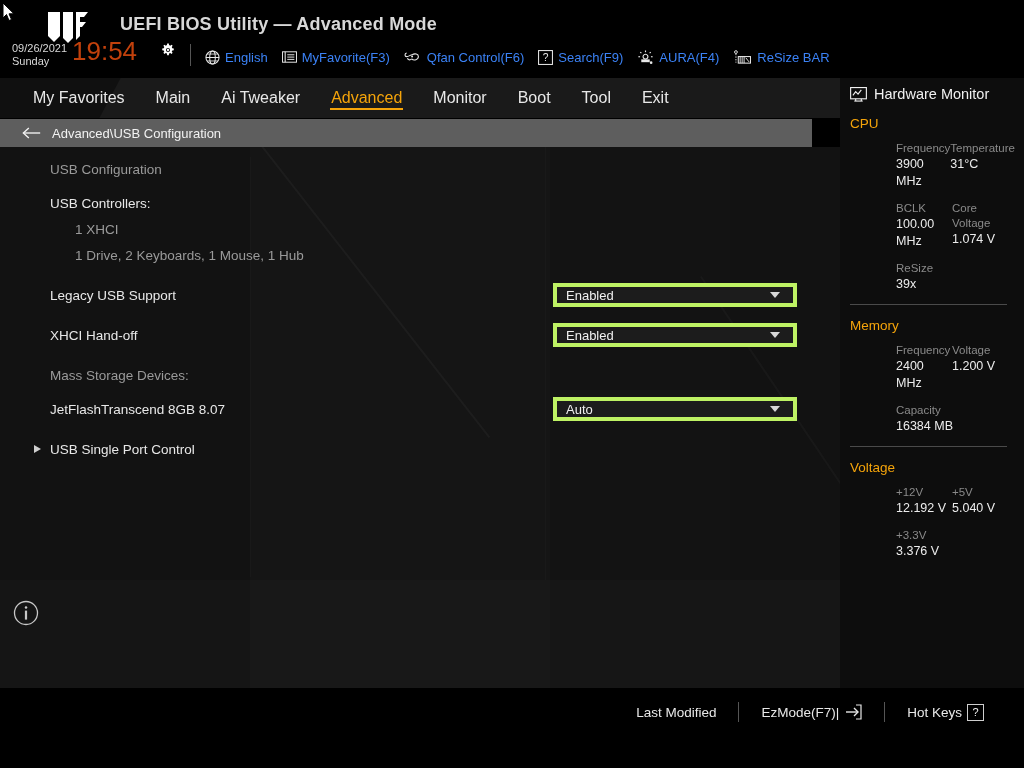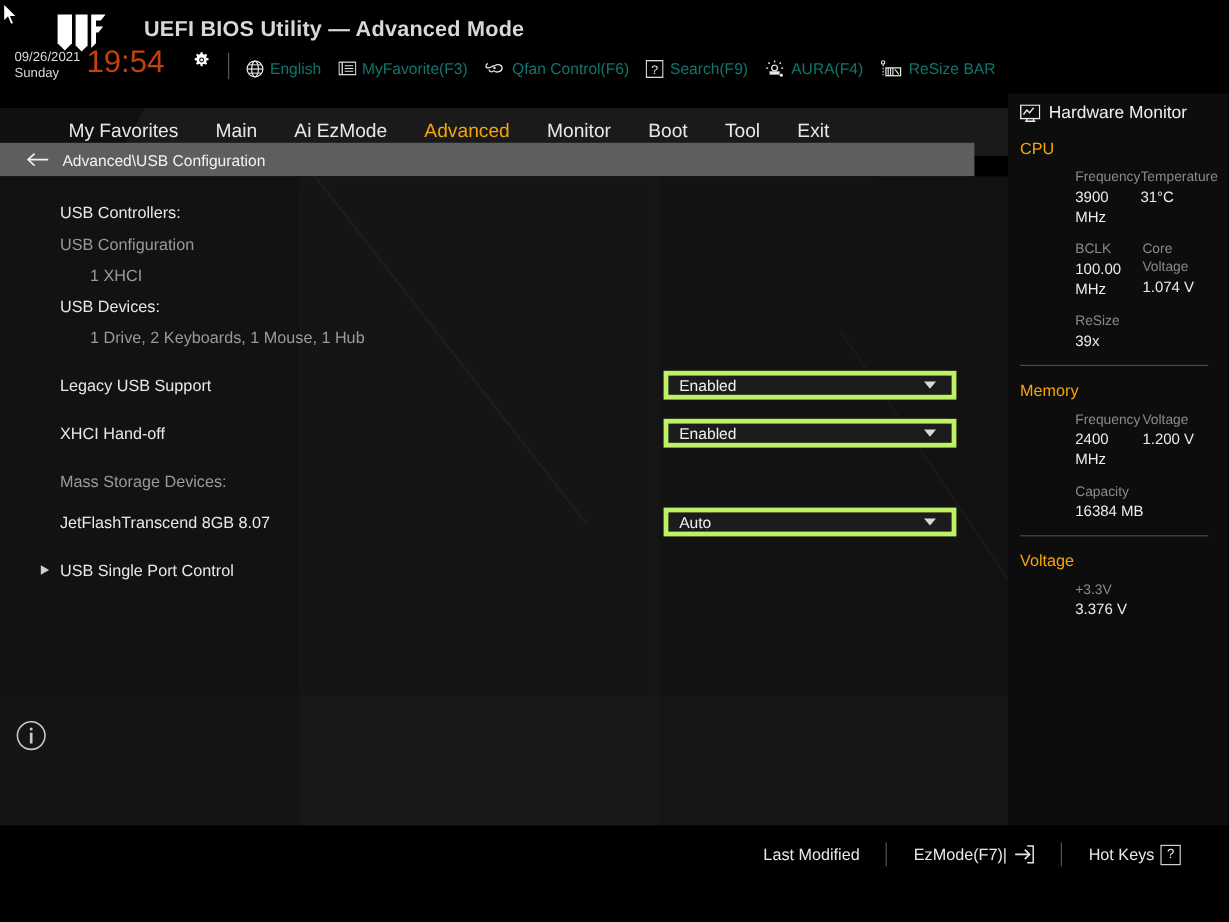--- a/index.html
+++ b/index.html
@@ -38,32 +38,31 @@
   }
   .gear-top {
     position:absolute; left:161px; top:43px; width:14px; height:14px;
   }
   .hdr-sep {
     position:absolute; top:44px; width:1px; height:22px; background:#555;
   }
   .hdr-items {
     position:absolute; left:205px; top:45px; height:24px;
     display:flex; align-items:center; gap:14px;
-    font-size:13px; color:#0f766e; white-space:nowrap;text-align:center;
+    font-size:13px; color:#3b82f6; white-space:nowrap;text-align:center;
   }
   .hdr-item { display:flex; align-items:center; gap:5px; cursor:default; }
   .hdr-item svg { display:block; }
 
   
   #nav {
     position:absolute; left:0; top:78px; width:840px; height:40px;
     background:#1a1a1a;
-    display:flex; align-items:center; padding-left:56px; gap:29px;
+    display:flex; align-items:center; padding-left:32px; gap:29px;
     overflow:hidden;
-    margin-top:12px;
   }
   #nav::before {
     content:""; position:absolute; left:-30px; top:-40px;
     width:140px; height:120px; background:#101010;
     transform:skewX(-28deg);
   }
   .tab {
     position:relative; font-size:16px; color:#e8e8e8; padding:2px 1px;
     white-space:nowrap; cursor:default;
   }
@@ -258,21 +257,21 @@
       </svg>
       <span>ReSize BAR</span>
     </div>
 
   </div>
 </div>
 
 <div id="nav">
   <div class="tab">My Favorites</div>
   <div class="tab">Main</div>
-  <div class="tab">Ai EzMode</div>
+  <div class="tab">Ai Tweaker</div>
   <div class="tab active">Advanced</div>
   <div class="tab">Monitor</div>
   <div class="tab">Boot</div>
   <div class="tab">Tool</div>
   <div class="tab">Exit</div>
 </div>
 
 <div id="breadcrumb">
   <svg width="20" height="14" viewBox="0 0 22 14">
     <line x1="1.5" y1="7" x2="20" y2="7" stroke="#f2f2f2" stroke-width="1.5"></line>
@@ -284,35 +283,32 @@
 <div id="content">
   <div class="bg-stripe" style="left:250px; width:300px;"></div>
   <div class="bg-stripe" style="left:550px; width:180px; background:#131313;"></div>
   <div class="bg-diag" style="left:230px; top:-40px; width:2px; height:420px; transform:rotate(-38deg); transform-origin:top left;"></div>
   <div class="bg-diag" style="left:250px; top:10px; width:1px; height:420px; opacity:.3;"></div>
   <div class="bg-diag" style="left:545px; top:-60px; width:1px; height:520px; opacity:.3;"></div>
   <div class="bg-diag" style="left:700px; top:130px; width:2px; height:260px; transform:rotate(-34deg); transform-origin:top left; opacity:.35;"></div>
 
   <div class="rows">
 
+    <div class="row">
+      <span class="label dim">USB Configuration</span>
+    </div>
+
     <div class="row gap-s">
       <span class="label norm">USB Controllers:</span>
     </div>
 
     <div class="row">
-      <span class="label dim">USB Configuration</span>
-    </div>
-
-    <div class="row">
       <span class="label dim indent">1 XHCI</span>
     </div>
 
-    <div class="row">
-      <span class="label norm">USB Devices:</span>
-    </div>
 
     <div class="row">
       <span class="label dim indent">1 Drive, 2 Keyboards, 1 Mouse, 1 Hub</span>
     </div>
 
     <div class="row gap">
       <span class="label norm">Legacy USB Support</span>
       <div class="dd">
         <span>Enabled</span>
         <span class="caret"></span>
@@ -416,20 +412,30 @@
       <div class="hw-k">Capacity</div>
       <div class="hw-v">16384 MB</div>
     </div>
   </div>
 
   <div class="hw-div"></div>
 
   <div class="hw-sec">Voltage</div>
   <div class="hw-grid">
     <div class="hw-cell">
+      <div class="hw-k">+12V</div>
+      <div class="hw-v">12.192 V</div>
+    </div>
+    <div class="hw-cell">
+      <div class="hw-k">+5V</div>
+      <div class="hw-v">5.040 V</div>
+    </div>
+  </div>
+  <div class="hw-grid">
+    <div class="hw-cell">
       <div class="hw-k">+3.3V</div>
       <div class="hw-v">3.376 V</div>
     </div>
   </div>
 
 </div>
 
 <div id="footer">
   <div class="foot-links">
 

